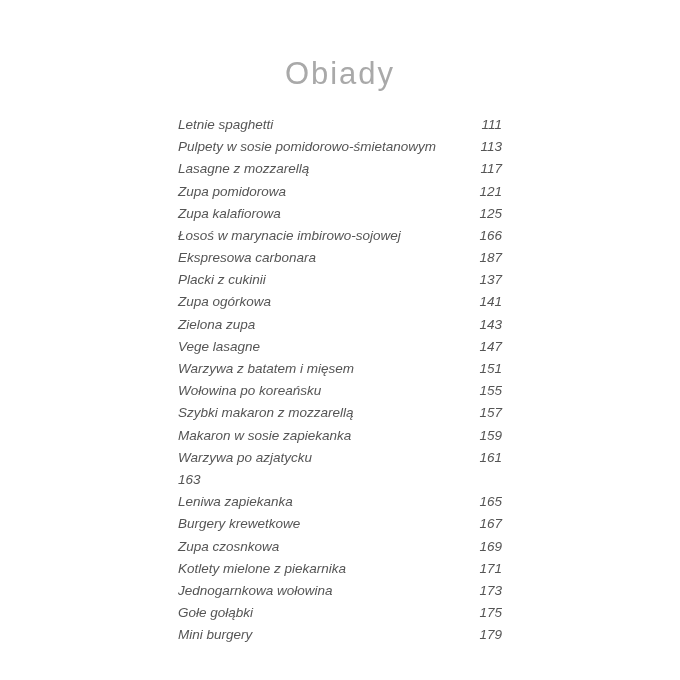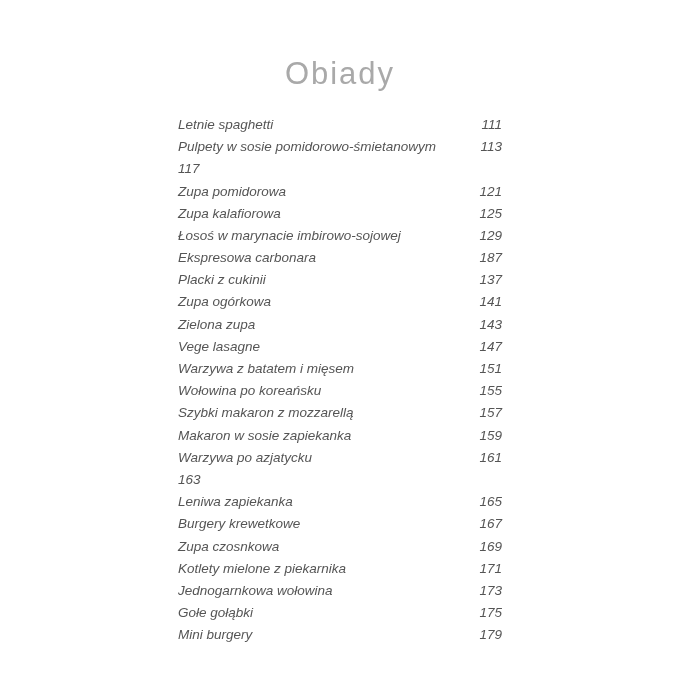--- a/index.html
+++ b/index.html
@@ -67,36 +67,37 @@
     <span class="label">Letnie spaghetti</span>
     <span class="pagenum">111</span>
   </div>
 
   <div class="row">
     <span class="label">Pulpety w sosie pomidorowo-śmietanowym</span>
     <span class="pagenum">113</span>
   </div>
 
   <div class="row">
+    <span class="label">Lasagne z mozzarellą</span>
     <span class="pagenum">117</span>
   </div>
 
   <div class="row">
     <span class="label">Zupa pomidorowa</span>
     <span class="pagenum">121</span>
   </div>
 
   <div class="row">
     <span class="label">Zupa kalafiorowa</span>
     <span class="pagenum">125</span>
   </div>
 
   <div class="row">
     <span class="label">Łosoś w marynacie imbirowo-sojowej</span>
-    <span class="pagenum">129</span>
+    <span class="pagenum">166</span>
   </div>
 
   <div class="row">
     <span class="label">Ekspresowa carbonara</span>
     <span class="pagenum">187</span>
   </div>
 
   <div class="row">
     <span class="label">Placki z cukinii</span>
     <span class="pagenum">137</span>

